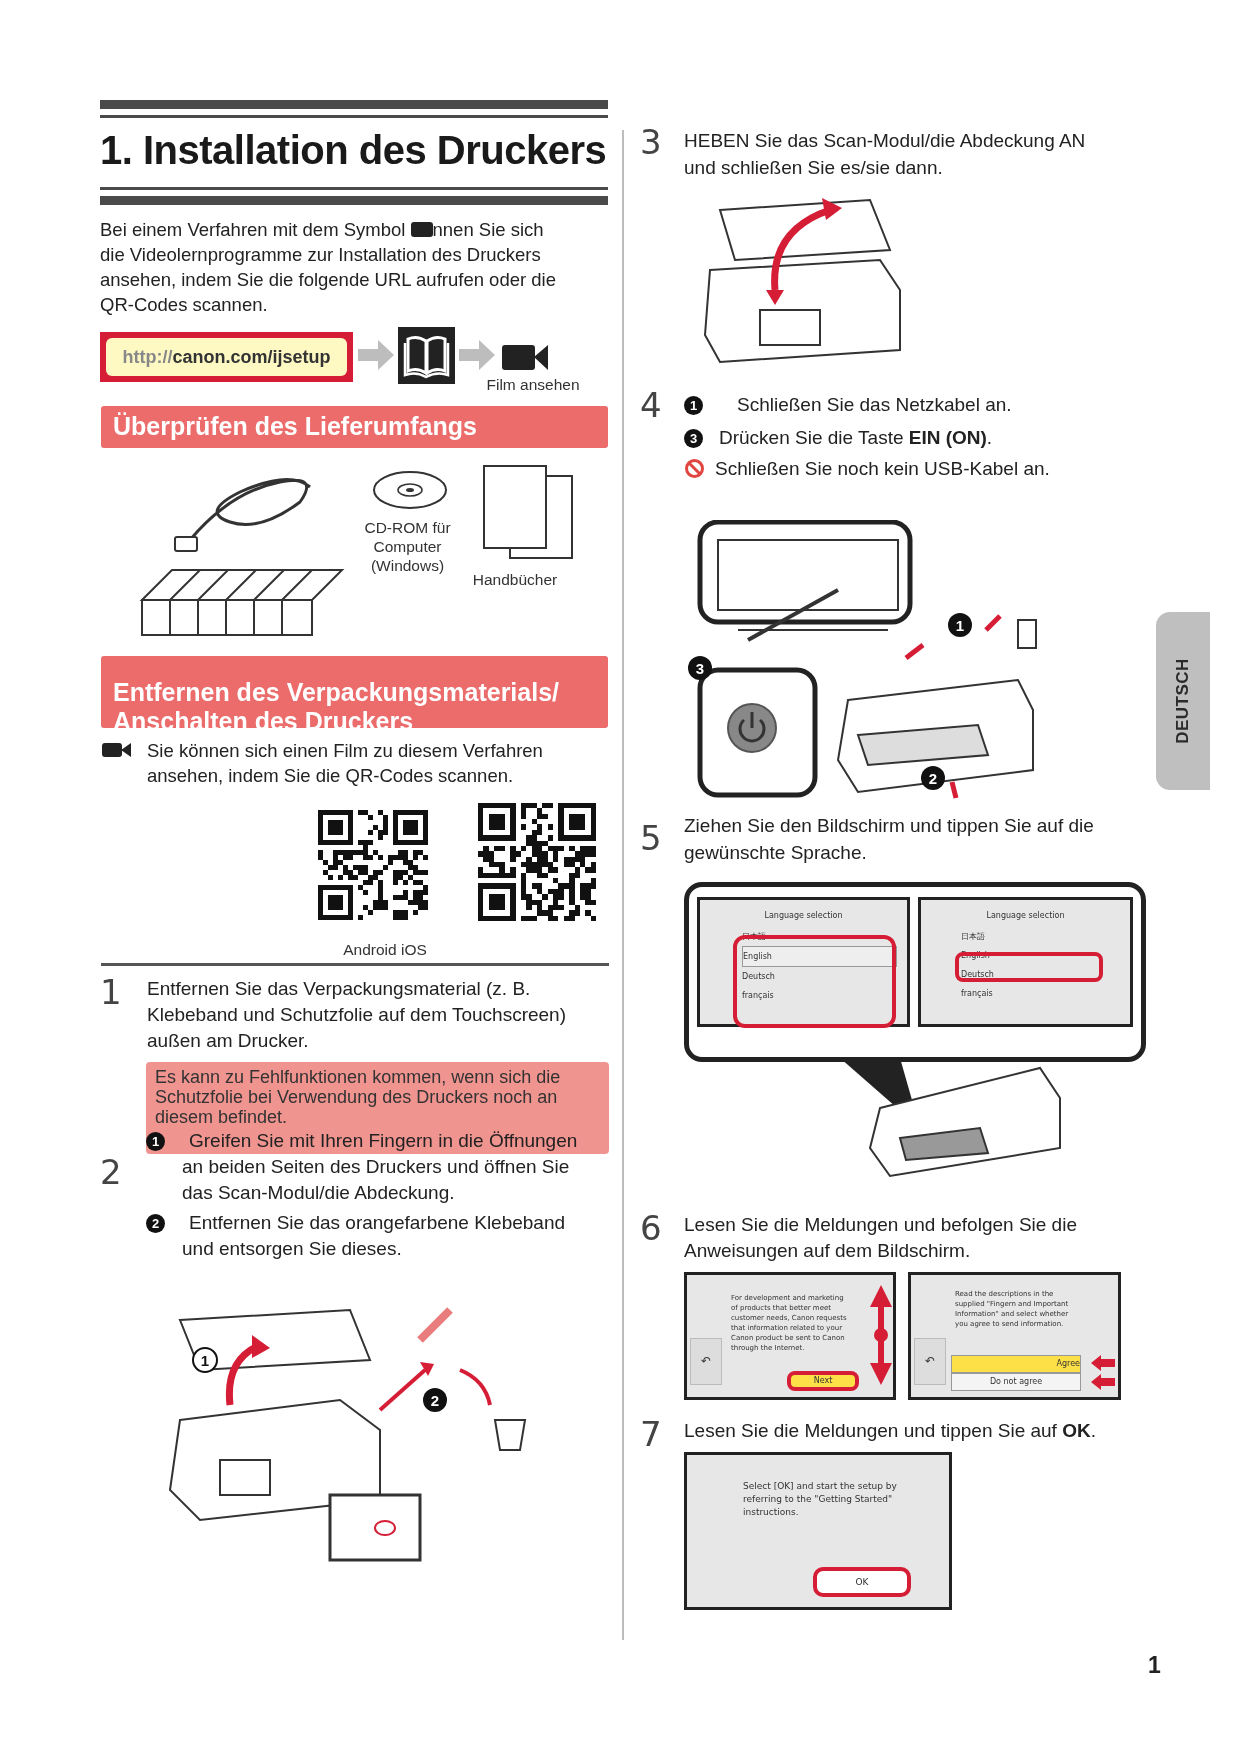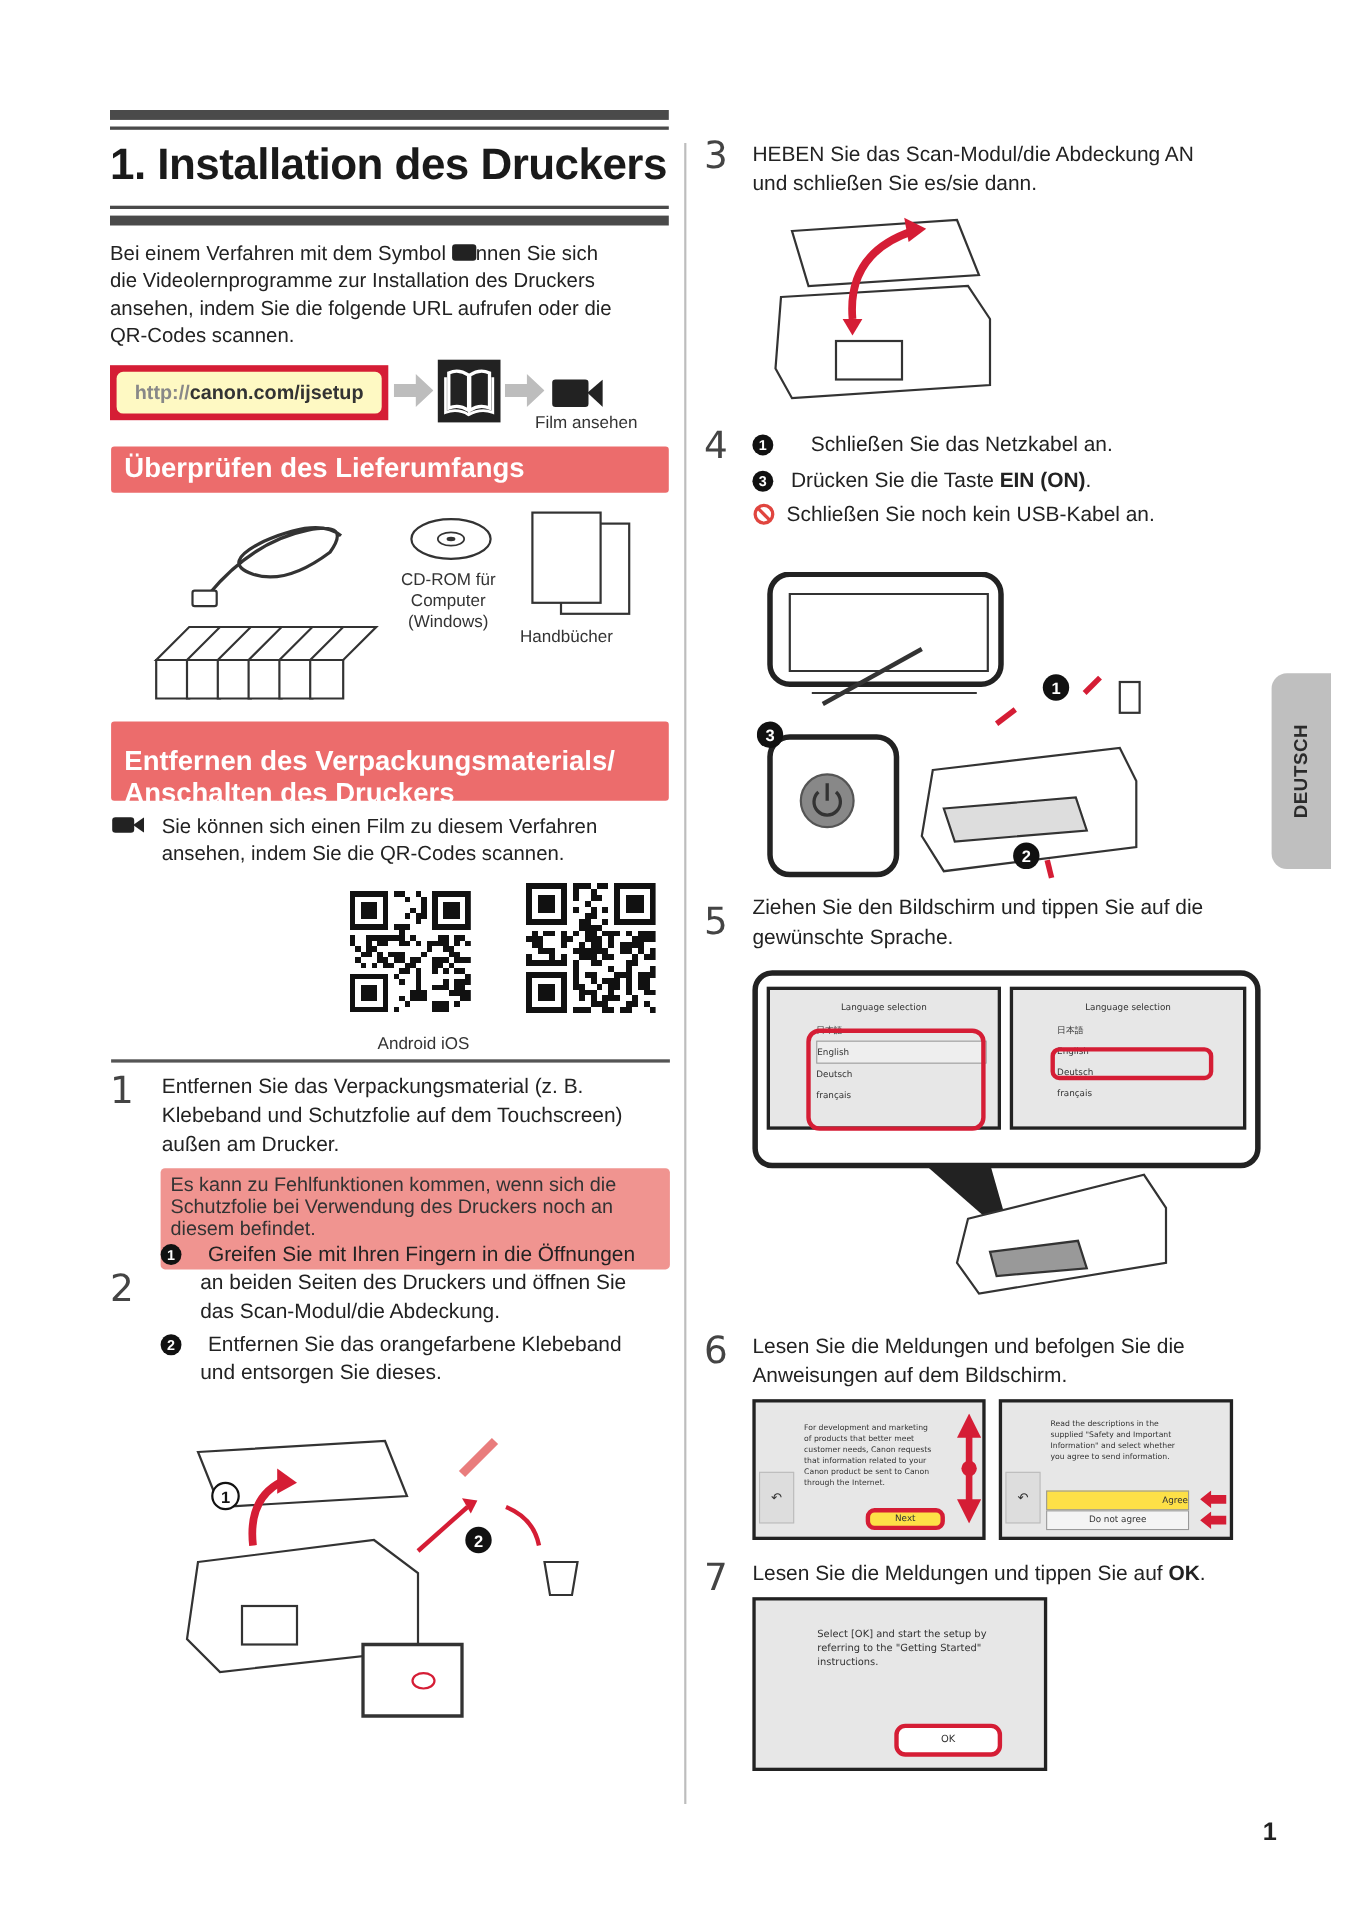--- a/index.html
+++ b/index.html
@@ -555,21 +555,21 @@
   <div class="abs" style="left:100px;top:96px;width:72px;height:20px;border:4px solid #d51d35;border-radius:8px;box-sizing:border-box;background:#fde047;font-size:8px;text-align:center;line-height:12px;">Next</div>
   <svg class="abs" style="left:183px;top:10px;" width="22" height="100" viewBox="0 0 22 100">
       <polygon points="11,0 22,22 0,22" fill="#d51d35"></polygon>
       <rect x="8" y="20" width="6" height="60" fill="#d51d35"></rect>
       <circle cx="11" cy="50" r="7" fill="#d51d35"></circle>
       <polygon points="11,100 22,78 0,78" fill="#d51d35"></polygon>
     </svg>
 </div>
 <div class="screen" style="left:908px;top:1272px;width:213px;height:128px;">
   <div class="abs" style="left:3px;top:63px;width:30px;height:45px;background:#ddd;border:1px solid #bbb;text-align:center;line-height:45px;font-size:12px;">↶</div>
-  <div class="abs" style="left:44px;top:14px;width:120px;font-size:7px;line-height:10px;">Read the descriptions in the supplied "Safety and Important Information" and select whether you agree to send information.</div>
+  <div class="abs" style="left:44px;top:14px;width:120px;font-size:7px;line-height:10px;">Read the descriptions in the supplied "Fingern and Important Information" and select whether you agree to send information.</div>
   <div class="abs" style="left:40px;top:80px;width:128px;height:16px;border:1px solid #999;background:#fde047;font-size:8px;text-align:right;line-height:16px;">Agree</div>
   <div class="abs" style="left:40px;top:98px;width:128px;height:16px;border:1px solid #999;background:#f4f4f4;font-size:8px;text-align:center;line-height:16px;">Do not agree</div>
   <svg class="abs" style="left:180px;top:80px;" width="24" height="16" viewBox="0 0 24 16">
       <polygon points="0,8 10,0 10,4 24,4 24,12 10,12 10,16" fill="#d51d35"></polygon>
     </svg>
   <svg class="abs" style="left:180px;top:99px;" width="24" height="16" viewBox="0 0 24 16">
       <polygon points="0,8 10,0 10,4 24,4 24,12 10,12 10,16" fill="#d51d35"></polygon>
     </svg>
 </div>
 

